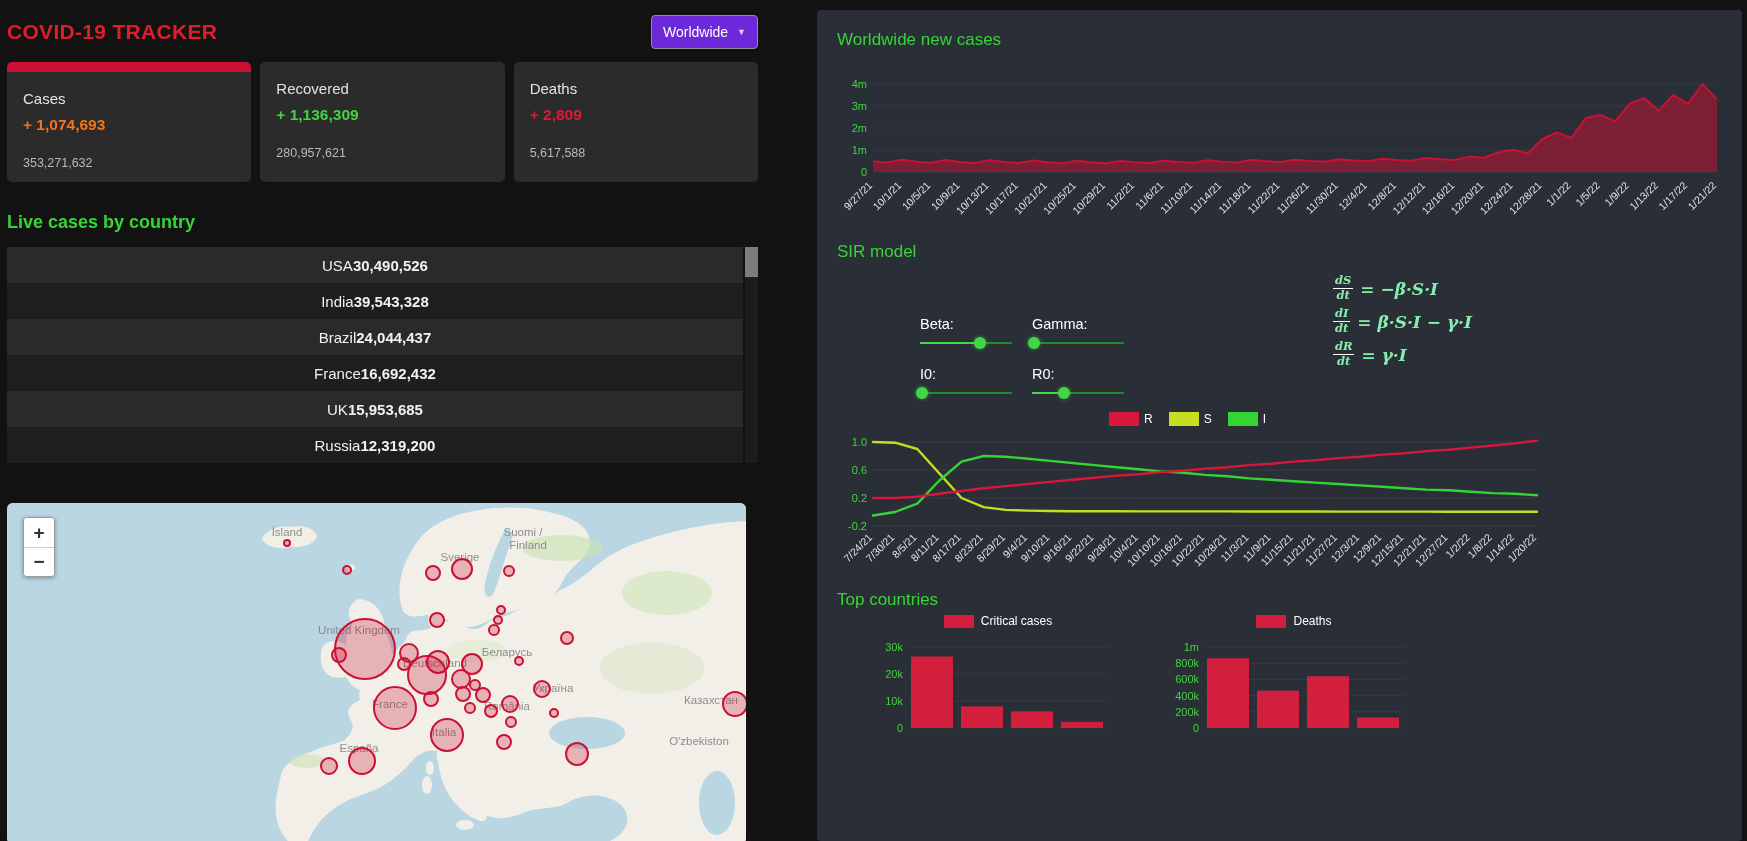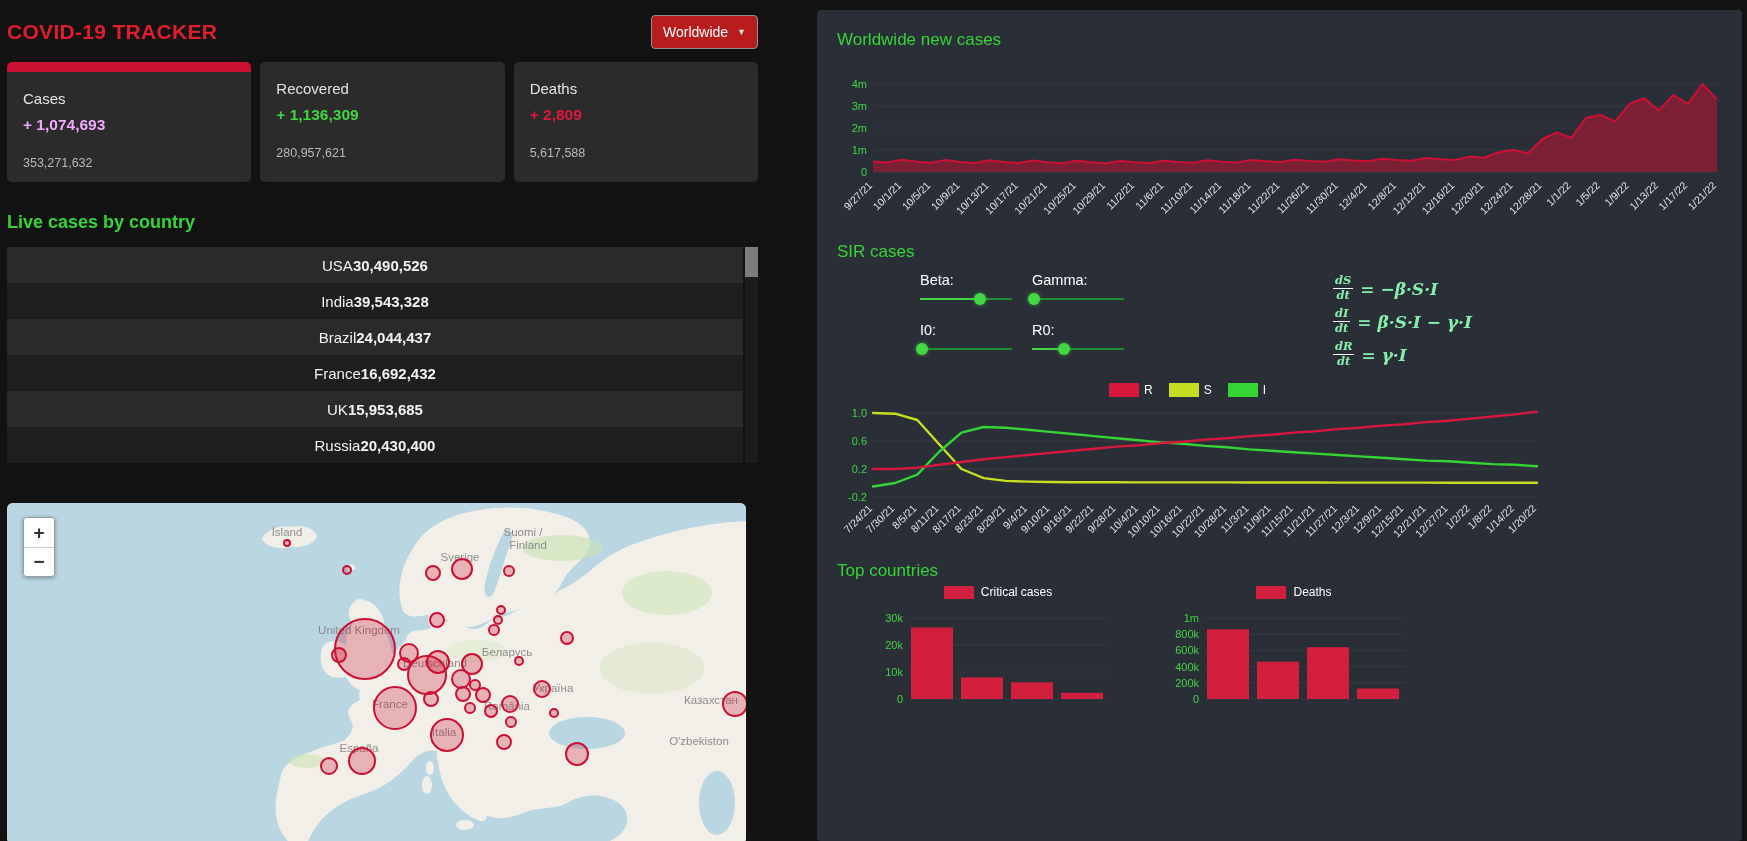--- a/index.html
+++ b/index.html
@@ -3,21 +3,21 @@
 <meta charset="utf-8">
 <style>
   html,body{margin:0;padding:0;background:#121212;width:1747px;height:841px;overflow:hidden;
     font-family:"Liberation Sans",sans-serif;color:#eaeaea;}
   .app{display:flex;width:1406px;height:841px;}
 
   
   .left{width:770px;flex:none;padding:6px 0 0 7px;box-sizing:border-box;}
   .left-header{display:flex;justify-content:space-between;align-items:center;height:52px;width:751px;}
   .app-title{color:#e11d2c;font-size:21px;font-weight:bold;letter-spacing:.3px;}
-  .dropdown{background:#b91c1c;border:1px solid #8b9096;border-radius:4px;height:34px;min-width:86px;
+  .dropdown{background:#6d28d9;border:1px solid #8b9096;border-radius:4px;height:34px;min-width:86px;
     display:flex;align-items:center;justify-content:space-between;padding:0 11px;font-size:14px;color:#fff;cursor:pointer;box-sizing:border-box;}
   .dropdown .caret{font-size:9px;margin-left:9px;color:#d6d9dc;}
 
   .cards{display:flex;gap:9px;width:751px;margin-top:4px;}
   .card{flex:1;background:#2b2b2b;border-radius:5px;padding:18px 16px 0;height:120px;box-sizing:border-box;cursor:pointer;}
   .card.active{border-top:10px solid #cc1034;}
   .card-title{font-size:15px;color:#e3e3e3;}
   .card-delta{font-size:15.5px;font-weight:bold;margin-top:9px;}
   .card-total{font-size:12.5px;color:#b9b9b9;margin-top:22px;}
 
@@ -43,21 +43,21 @@
 
   
   .panel{flex:none;width:925px;height:831px;margin:10px 0 0 47px;background:#2a2e37;border-radius:4px;
     padding:14px 20px;box-sizing:border-box;}
   .panel-heading{color:#36d436;font-size:17px;font-weight:normal;margin:6px 0 4px;}
   svg text{font-family:"Liberation Sans",sans-serif;}
   .ytick{fill:#41d441;font-size:11px;}
   .xtick{fill:#e3e3e3;font-size:10.5px;}
 
   .sir-controls{display:flex;align-items:flex-start;margin-top:10px;}
-  .sliders{display:grid;grid-template-columns:92px 92px;column-gap:20px;row-gap:16px;margin-left:83px;}
+  .sliders{display:grid;grid-template-columns:92px 92px;column-gap:20px;row-gap:16px;margin-left:83px;margin-top:44px;}
   .slider-label{font-size:14.5px;color:#fff;margin-bottom:10px;}
   .slider-track{position:relative;width:92px;height:2px;background:#1f8c2d;border-radius:1px;margin:8px 0 6px;}
   .slider-fill{position:absolute;left:0;top:0;height:2px;background:#43d643;}
   .slider-thumb{position:absolute;top:-5px;width:12px;height:12px;border-radius:50%;background:#43d643;box-shadow:0 0 4px rgba(67,214,67,.6);}
 
   .formulas{margin-left:auto;margin-right:250px;color:#86efac;font-family:"DejaVu Serif",serif;font-style:italic;font-weight:bold;}
   .formula-row{display:flex;align-items:center;height:33px;font-size:17px;}
   .frac{display:inline-flex;flex-direction:column;align-items:center;font-size:11.5px;line-height:1.2;margin-right:7px;}
   .frac .num{border-bottom:1.3px solid #fff;padding:0 2px;}
   .rhs{white-space:nowrap;}
@@ -80,21 +80,21 @@
       <div class="app-title">COVID-19 TRACKER</div>
       <div class="dropdown">
         <span>Worldwide</span>
         <span class="caret">▼</span>
       </div>
     </div>
 
     <div class="cards">
       <div class="card active">
         <div class="card-title">Cases</div>
-        <div class="card-delta" style="color: #f0abfc;">+ 1,074,693</div>
+        <div class="card-delta" style="color: #f97316;">+ 1,074,693</div>
         <div class="card-total">353,271,632</div>
       </div>
       <div class="card">
         <div class="card-title">Recovered</div>
         <div class="card-delta" style="color: rgb(65, 213, 65);">+ 1,136,309</div>
         <div class="card-total">280,957,621</div>
       </div>
       <div class="card">
         <div class="card-title">Deaths</div>
         <div class="card-delta" style="color: rgb(224, 25, 58);">+ 2,809</div>
@@ -121,21 +121,21 @@
           <div class="row">
             <span>France</span>
             <span class="val">16,692,432</span>
           </div>
           <div class="row">
             <span>UK</span>
             <span class="val">15,953,685</span>
           </div>
           <div class="row">
             <span>Russia</span>
-            <span class="val">20,430,400</span>
+            <span class="val">12,319,200</span>
           </div>
         </div>
       <div class="scrollbar">
         <div class="scroll-thumb"></div>
       </div>
     </div>
 
     <div class="map-wrap">
       <div class="zoom-ctrl">
         <div class="zoom-btn">+</div>
@@ -281,21 +281,21 @@
         <text x="676.2758620689655" y="132" class="xtick" text-anchor="end" transform="rotate(-45 676.2758620689655 132)">12/24/21</text>
         <text x="705.3793103448276" y="132" class="xtick" text-anchor="end" transform="rotate(-45 705.3793103448276 132)">12/28/21</text>
         <text x="734.4827586206897" y="132" class="xtick" text-anchor="end" transform="rotate(-45 734.4827586206897 132)">1/1/22</text>
         <text x="763.5862068965517" y="132" class="xtick" text-anchor="end" transform="rotate(-45 763.5862068965517 132)">1/5/22</text>
         <text x="792.6896551724137" y="132" class="xtick" text-anchor="end" transform="rotate(-45 792.6896551724137 132)">1/9/22</text>
         <text x="821.7931034482758" y="132" class="xtick" text-anchor="end" transform="rotate(-45 821.7931034482758 132)">1/13/22</text>
         <text x="850.8965517241379" y="132" class="xtick" text-anchor="end" transform="rotate(-45 850.8965517241379 132)">1/17/22</text>
         <text x="880" y="132" class="xtick" text-anchor="end" transform="rotate(-45 880 132)">1/21/22</text>
       </svg>
 
-    <div class="panel-heading">SIR cases</div>
+    <div class="panel-heading">SIR model</div>
     <div class="sir-controls">
       <div class="sliders" id="sliders">
           <div class="slider-block">
             <div class="slider-label">Beta:</div>
             <div class="slider-track">
               <div class="slider-fill" style="width:65%"></div>
               <div class="slider-thumb" style="left:calc(65% - 6px)"></div>
             </div>
           </div>
           <div class="slider-block">

